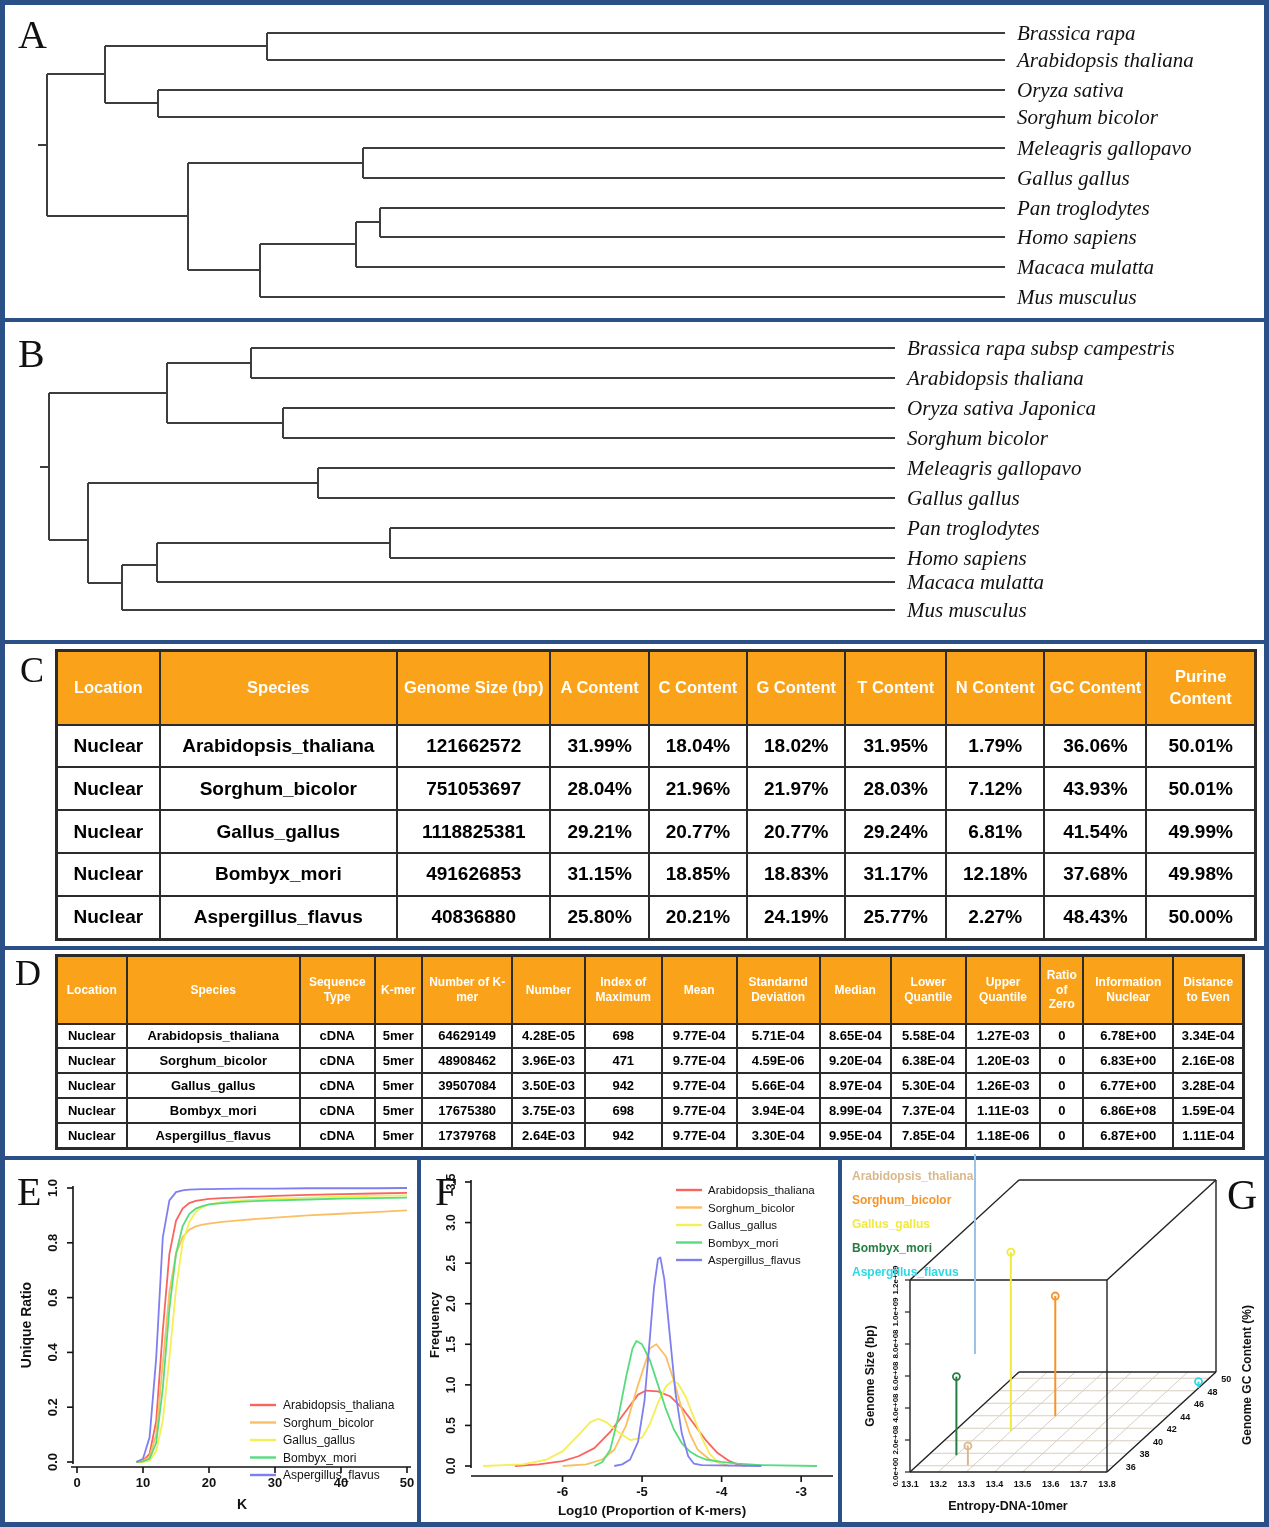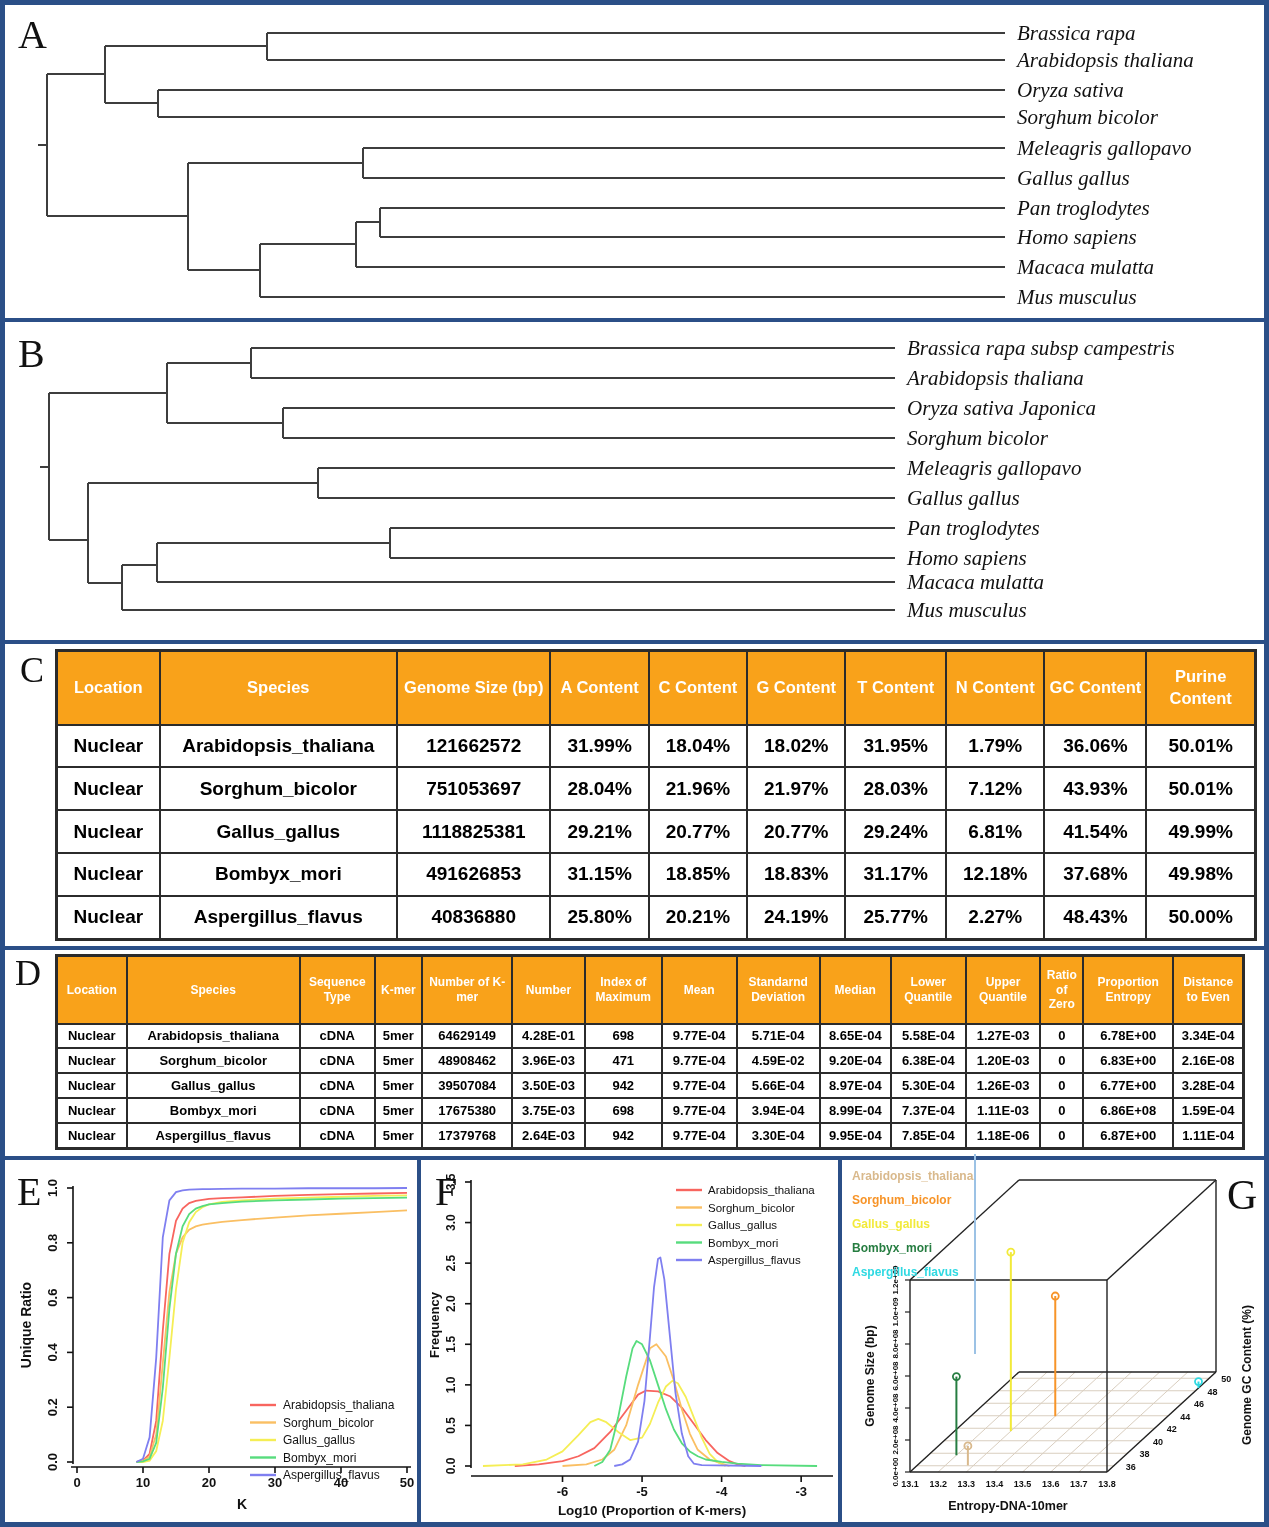--- a/index.html
+++ b/index.html
@@ -250,52 +250,52 @@
               <th>K-mer</th>
               <th>Number of K-mer</th>
               <th>Number</th>
               <th>Index of Maximum</th>
               <th>Mean</th>
               <th>Standarnd Deviation</th>
               <th>Median</th>
               <th>Lower Quantile</th>
               <th>Upper Quantile</th>
               <th>Ratio of Zero</th>
-              <th>Proportion Entropy</th>
+              <th>Information Nuclear</th>
               <th>Distance to Even</th>
             </tr>
           </thead>
           <tbody>
             <tr>
               <td>Nuclear</td>
               <td>Arabidopsis_thaliana</td>
               <td>cDNA</td>
               <td>5mer</td>
               <td>64629149</td>
-              <td>4.28E-01</td>
+              <td>4.28E-05</td>
               <td>698</td>
               <td>9.77E-04</td>
               <td>5.71E-04</td>
               <td>8.65E-04</td>
               <td>5.58E-04</td>
               <td>1.27E-03</td>
               <td>0</td>
               <td>6.78E+00</td>
               <td>3.34E-04</td>
             </tr>
             <tr>
               <td>Nuclear</td>
               <td>Sorghum_bicolor</td>
               <td>cDNA</td>
               <td>5mer</td>
               <td>48908462</td>
               <td>3.96E-03</td>
               <td>471</td>
               <td>9.77E-04</td>
-              <td>4.59E-02</td>
+              <td>4.59E-06</td>
               <td>9.20E-04</td>
               <td>6.38E-04</td>
               <td>1.20E-03</td>
               <td>0</td>
               <td>6.83E+00</td>
               <td>2.16E-08</td>
             </tr>
             <tr>
               <td>Nuclear</td>
               <td>Gallus_gallus</td>

